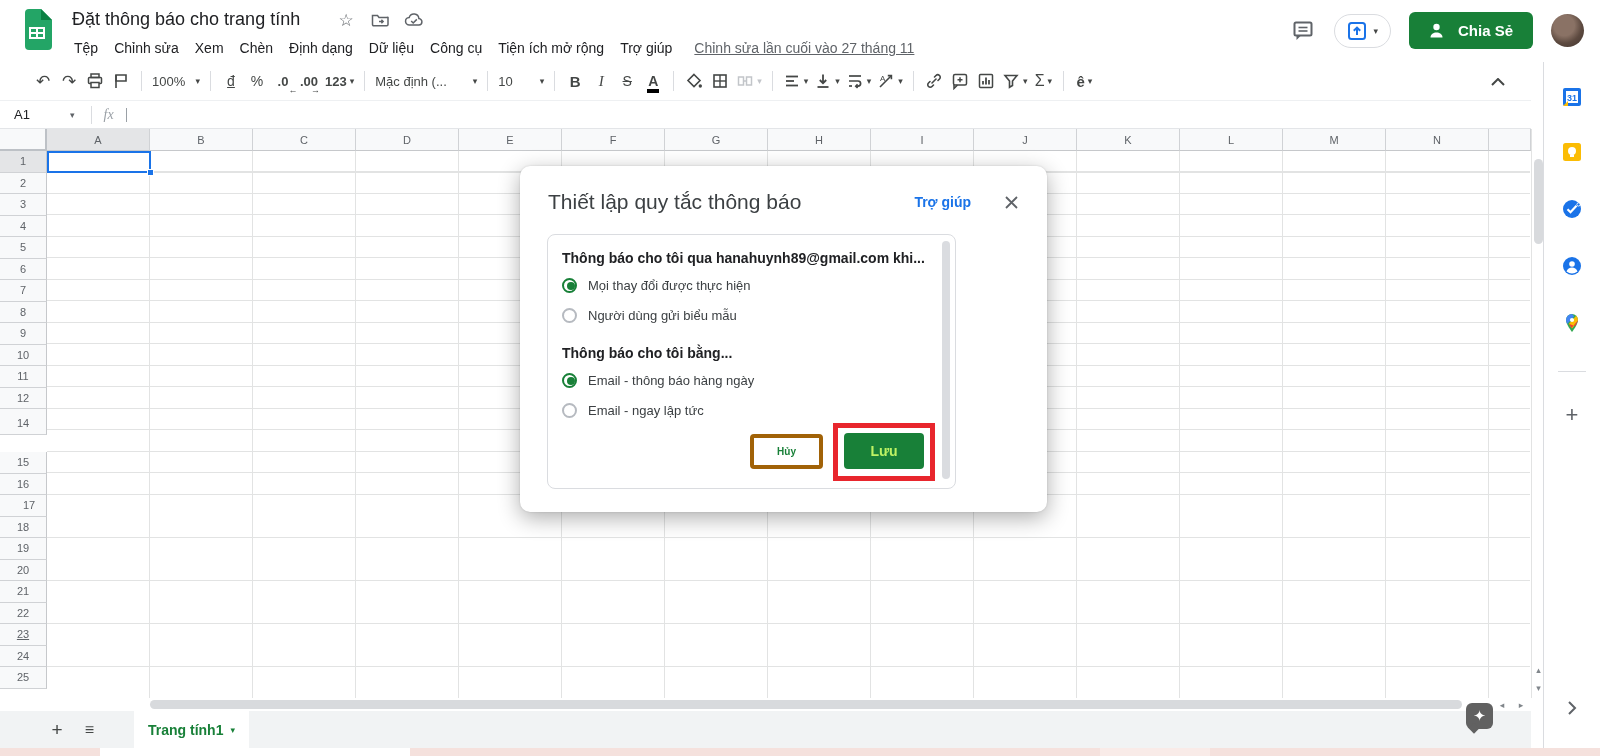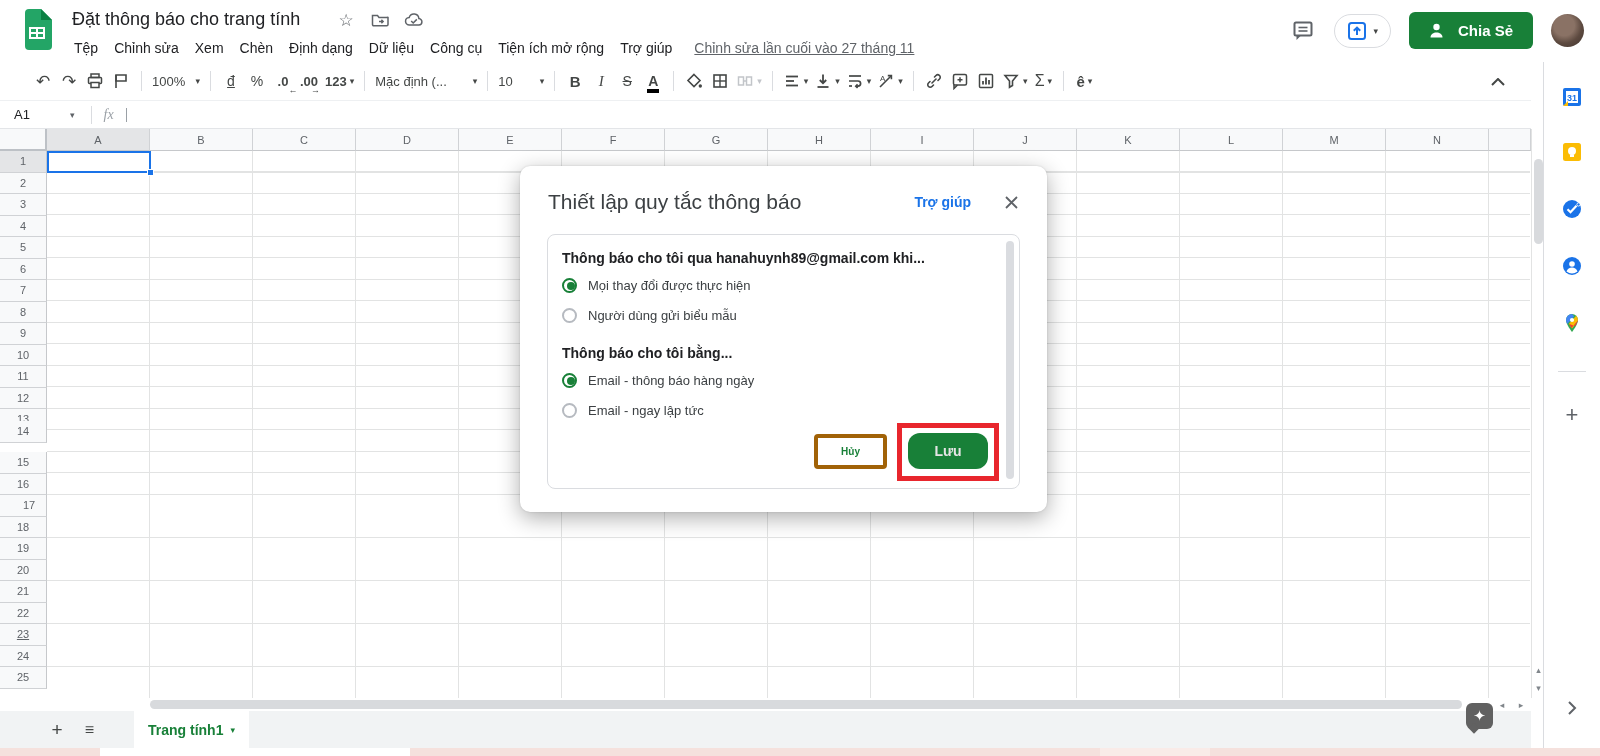--- a/index.html
+++ b/index.html
@@ -91,32 +91,32 @@
   .bottom-strip { position:absolute; left:0; top:748px; width:1600px; height:8px; background:#f5e1dd; }
   .bs-white { position:absolute; left:100px; top:0; width:310px; height:8px; background:#fff; }
   .bs-light { position:absolute; left:1100px; top:0; width:110px; height:8px; background:#f9ebe8; }
 
   
   .dialog { position:absolute; left:520px; top:166px; width:527px; height:346px; background:#fff; border-radius:10px; box-shadow:0 6px 22px rgba(0,0,0,.32), 0 0 2px rgba(0,0,0,.15); z-index:50; }
   .dlg-head { display:flex; align-items:center; padding:24px 26px 0 28px; }
   .dlg-title { font-size:21px; color:#3c4043; flex:1; }
   .dlg-help { font-size:14px; font-weight:bold; color:#1a73e8; margin-right:30px; cursor:pointer; }
   .dlg-close { width:20px; height:20px; display:flex; align-items:center; justify-content:center; cursor:pointer; color:#5f6368; font-size:17px; }
-  .dlg-box { position:relative; margin:20px 27px 0 27px; width:473px; height:255px; border:1px solid #dadce0; border-radius:8px; padding:15px 14px; }
+  .dlg-box { position:relative; margin:20px 27px 0 27px; width:409px; height:255px; border:1px solid #dadce0; border-radius:8px; padding:15px 14px; }
   .dlg-heading { font-size:14px; font-weight:bold; color:#202124; margin-bottom:4px; }
   .opt-row { display:flex; align-items:center; gap:11px; height:30px; cursor:pointer; }
   .radio { width:15px; height:15px; border-radius:50%; border:2px solid #b6bac0; position:relative; flex:0 0 auto; }
   .radio.on { border-color:#188038; }
   .radio.on::after { content:""; position:absolute; left:2.5px; top:2.5px; width:8px; height:8px; border-radius:50%; background:#188038; }
   .opt-label { font-size:13px; color:#3c4043; }
   .group2 { margin-top:15px; }
   .dlg-buttons { position:absolute; right:31px; bottom:19px; display:flex; align-items:center; gap:21px; }
   .btn-cancel { height:35px; padding:0 23px; background:#fff; border:4px solid #a16207; border-radius:4px; color:#188038; font-size:10px; font-weight:bold; cursor:pointer; }
   .save-wrap { position:relative; }
-  .btn-save { height:36px; width:80px; background:#188038; border:none; border-radius:12px; color:#e5e5e5; font-size:14px; font-weight:bold; cursor:pointer; }
+  .btn-save { height:36px; width:80px; background:#188038; border:none; border-radius:4px; color:#bef264; font-size:14px; font-weight:bold; cursor:pointer; }
   .red-annotation { position:absolute; left:-11px; top:-10px; width:102px; height:58px; border:5px solid #e8262d; pointer-events:none; }
   .dlg-scroll { position:absolute; right:5px; top:6px; width:8px; height:238px; background:#dadce0; border-radius:4px; cursor:pointer; }
 
   svg { display:block; }
 </style>
 </head>
 <body>
 
 <div id="app">
 
@@ -379,21 +379,21 @@
         <div class="row-h" style="top: 86.5px; height: 21.5px;">4</div>
         <div class="row-h" style="top: 108px; height: 21.5px;">5</div>
         <div class="row-h" style="top: 129.5px; height: 21.5px;">6</div>
         <div class="row-h" style="top: 151px; height: 21.5px;">7</div>
         <div class="row-h" style="top: 172.5px; height: 21.5px;">8</div>
         <div class="row-h" style="top: 194px; height: 21.5px;">9</div>
         <div class="row-h" style="top: 215.5px; height: 21.5px;">10</div>
         <div class="row-h" style="top: 237px; height: 21.5px;">11</div>
         <div class="row-h" style="top: 258.5px; height: 21.5px;">12</div>
         <div class="row-h" style="top: 280px; height: 21.5px;">13</div>
-        <div class="row-h" style="top: 292px; height: 21.5px;">14</div>
+        <div class="row-h" style="top: 284px; height: 21.5px;">14</div>
         <div class="row-h" style="top: 323px; height: 21.5px;">15</div>
         <div class="row-h" style="top: 344.5px; height: 21.5px;">16</div>
         <div class="row-h" style="top: 366px; height: 21.5px; padding-left: 12px;">17</div>
         <div class="row-h" style="top: 387.5px; height: 21.5px;">18</div>
         <div class="row-h" style="top: 409px; height: 21.5px;">19</div>
         <div class="row-h" style="top: 430.5px; height: 21.5px;">20</div>
         <div class="row-h" style="top: 452px; height: 21.5px;">21</div>
         <div class="row-h" style="top: 473.5px; height: 21.5px;">22</div>
         <div class="row-h" style="top: 495px; height: 21.5px; text-decoration: underline;">23</div>
         <div class="row-h" style="top: 516.5px; height: 21.5px;">24</div>

